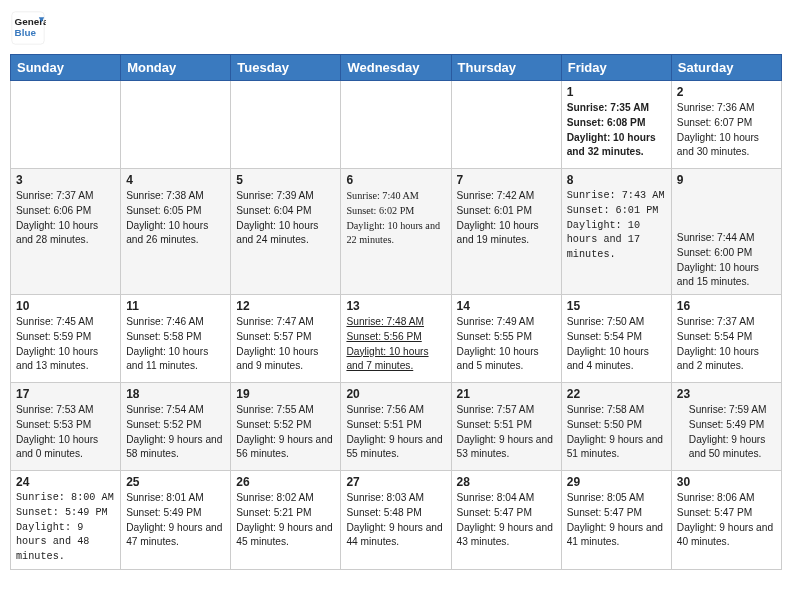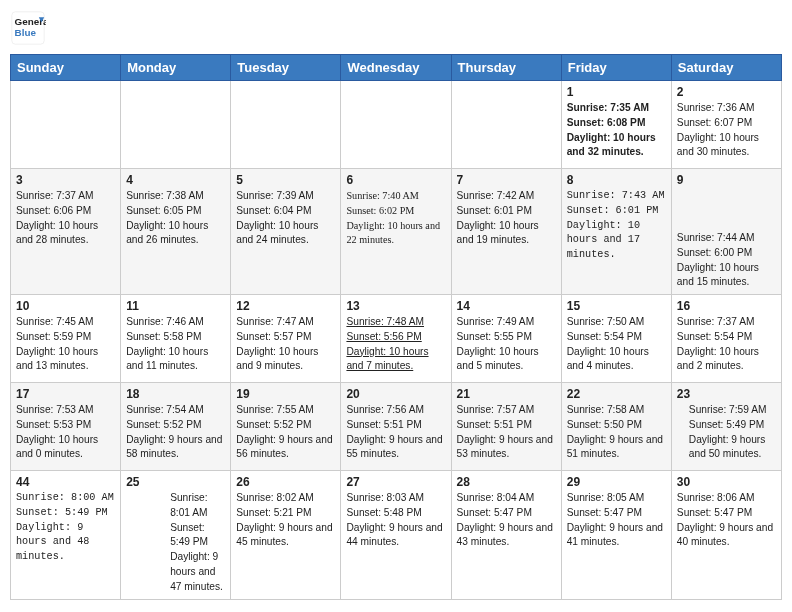--- a/index.html
+++ b/index.html
@@ -256,28 +256,28 @@
         </td>
         <td>
           <span class="day-number">23</span>
           <div class="day-info" style="white-space: pre-line; margin-left: 12px;">Sunrise: 7:59 AM
 Sunset: 5:49 PM
 Daylight: 9 hours and 50 minutes.</div>
         </td>
       </tr>
       <tr>
         <td>
-          <span class="day-number">44</span>
+          <span class="day-number">24</span>
           <div class="day-info" style="white-space: pre-line; font-family: Liberation Mono, monospace;">Sunrise: 8:00 AM
 Sunset: 5:49 PM
 Daylight: 9 hours and 48 minutes.</div>
         </td>
         <td>
           <span class="day-number">25</span>
-          <div class="day-info" style="white-space: pre-line; margin-left: 44px;">Sunrise: 8:01 AM
+          <div class="day-info" style="white-space: pre-line;">Sunrise: 8:01 AM
 Sunset: 5:49 PM
 Daylight: 9 hours and 47 minutes.</div>
         </td>
         <td>
           <span class="day-number">26</span>
           <div class="day-info" style="white-space: pre-line;">Sunrise: 8:02 AM
 Sunset: 5:21 PM
 Daylight: 9 hours and 45 minutes.</div>
         </td>
         <td>

